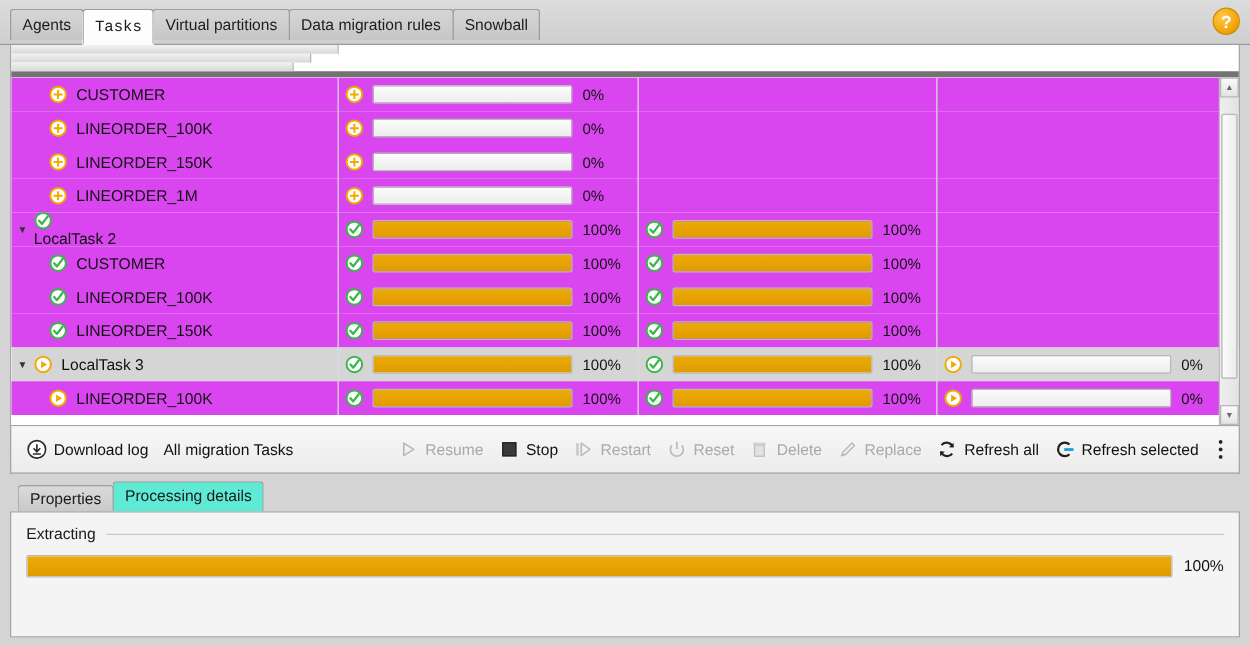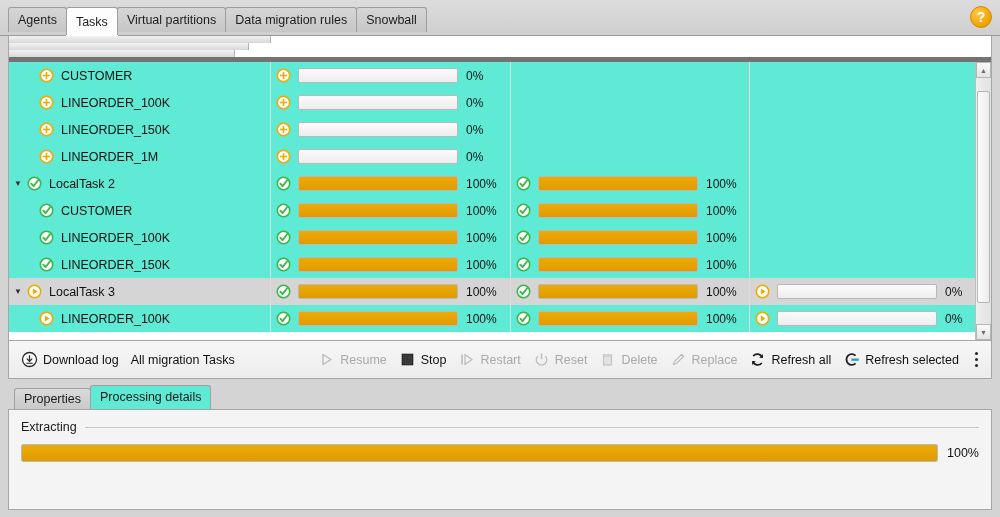--- a/index.html
+++ b/index.html
@@ -26,20 +26,21 @@
     background: linear-gradient(#d6d6d6, #c6c6c6);
     border: 1px solid #9d9d9d; border-bottom: none;
     border-radius: 3px 3px 0 0;
     margin-right: -1px; font-size: 12.5px; color: #1d1d1d;
     white-space: nowrap; cursor: default;
   }
   .tab.active {
     background: #fdfdfd; height: 28px; line-height: 28px;
     border-color: #9d9d9d; position: relative; z-index: 3;
     box-shadow: 0 1px 0 0 #fdfdfd;
+    font-family: Liberation Mono, monospace;
   }
   .help-icon {
     position: absolute; right: 8px; top: 6px; width: 22px; height: 22px;
     border-radius: 50%;
     background: radial-gradient(circle at 36% 32%, #ffc848, #f0a000 72%, #d98f00);
     border: 1px solid #cf8c00;
     color: #fff; font-size: 14px; font-weight: bold; text-align: center;
     line-height: 21px; cursor: pointer;
   }
 
@@ -55,21 +56,21 @@
     line-height: 25px; text-align: center; font-size: 12.5px; color: #141414;
     cursor: pointer; overflow: hidden; white-space: nowrap;
   }
   .th.c-name   { width: 262px; }
   .th.c-extract{ width: 240px; }
   .th.c-upload { width: 239px; }
   .th.c-copy   { width: 226px; }
   .th.c-pad    { flex: 1; border-right: none; }
 
   .tbody { position: relative; height: 278px; overflow: hidden; background:#fff; }
-  .row { display: flex; height: 27px; align-items: center; background: #5eead4; }
+  .row { display: flex; height: 27px; align-items: center; background: #d946ef; }
   .row.selected { background: #d5d5d5; }
   .cell { height: 27px; display: flex; align-items: center; overflow: hidden; }
   .cell.c-name   { width: 262px; border-right: 1px solid #dcdcdc; }
   .cell.c-extract{ width: 240px; border-right: 1px solid #dcdcdc; }
   .cell.c-upload { width: 239px; border-right: 1px solid #dcdcdc; }
   .cell.c-copy   { width: 226px; }
 
   .twisty {
     width: 18px; text-align: center; font-size: 8px; color: #333;
     cursor: pointer; flex: 0 0 18px;
@@ -304,21 +305,21 @@
               </div>
               <span class="pb-pct">0%</span>
             </div>
           </div>
           <div class="cell c-upload"></div>
           <div class="cell c-copy"></div>
         </div>
         <div class="row">
           <div class="cell c-name">
             <span class="twisty">▼</span>
-            <span class="" style="display: flex; align-items: center;">
+            <span class="" style="display: flex; align-items: flex-start; flex-direction: column;">
               <span class="sicon">
                 <svg viewBox="0 0 15 15" width="15" height="15">
                   <circle cx="7.5" cy="7.5" r="6.2" fill="#fff" stroke="#3cb54a" stroke-width="1.6"></circle>
                   <path d="M4.3 7.6 L6.6 10.1 L11.1 4.2" fill="none" stroke="#3cb54a" stroke-width="1.8" stroke-linecap="round" stroke-linejoin="round"></path>
                 </svg>
               </span>
               <span class="name-label">LocalTask 2</span>
             </span>
           </div>
           <div class="cell c-extract">

